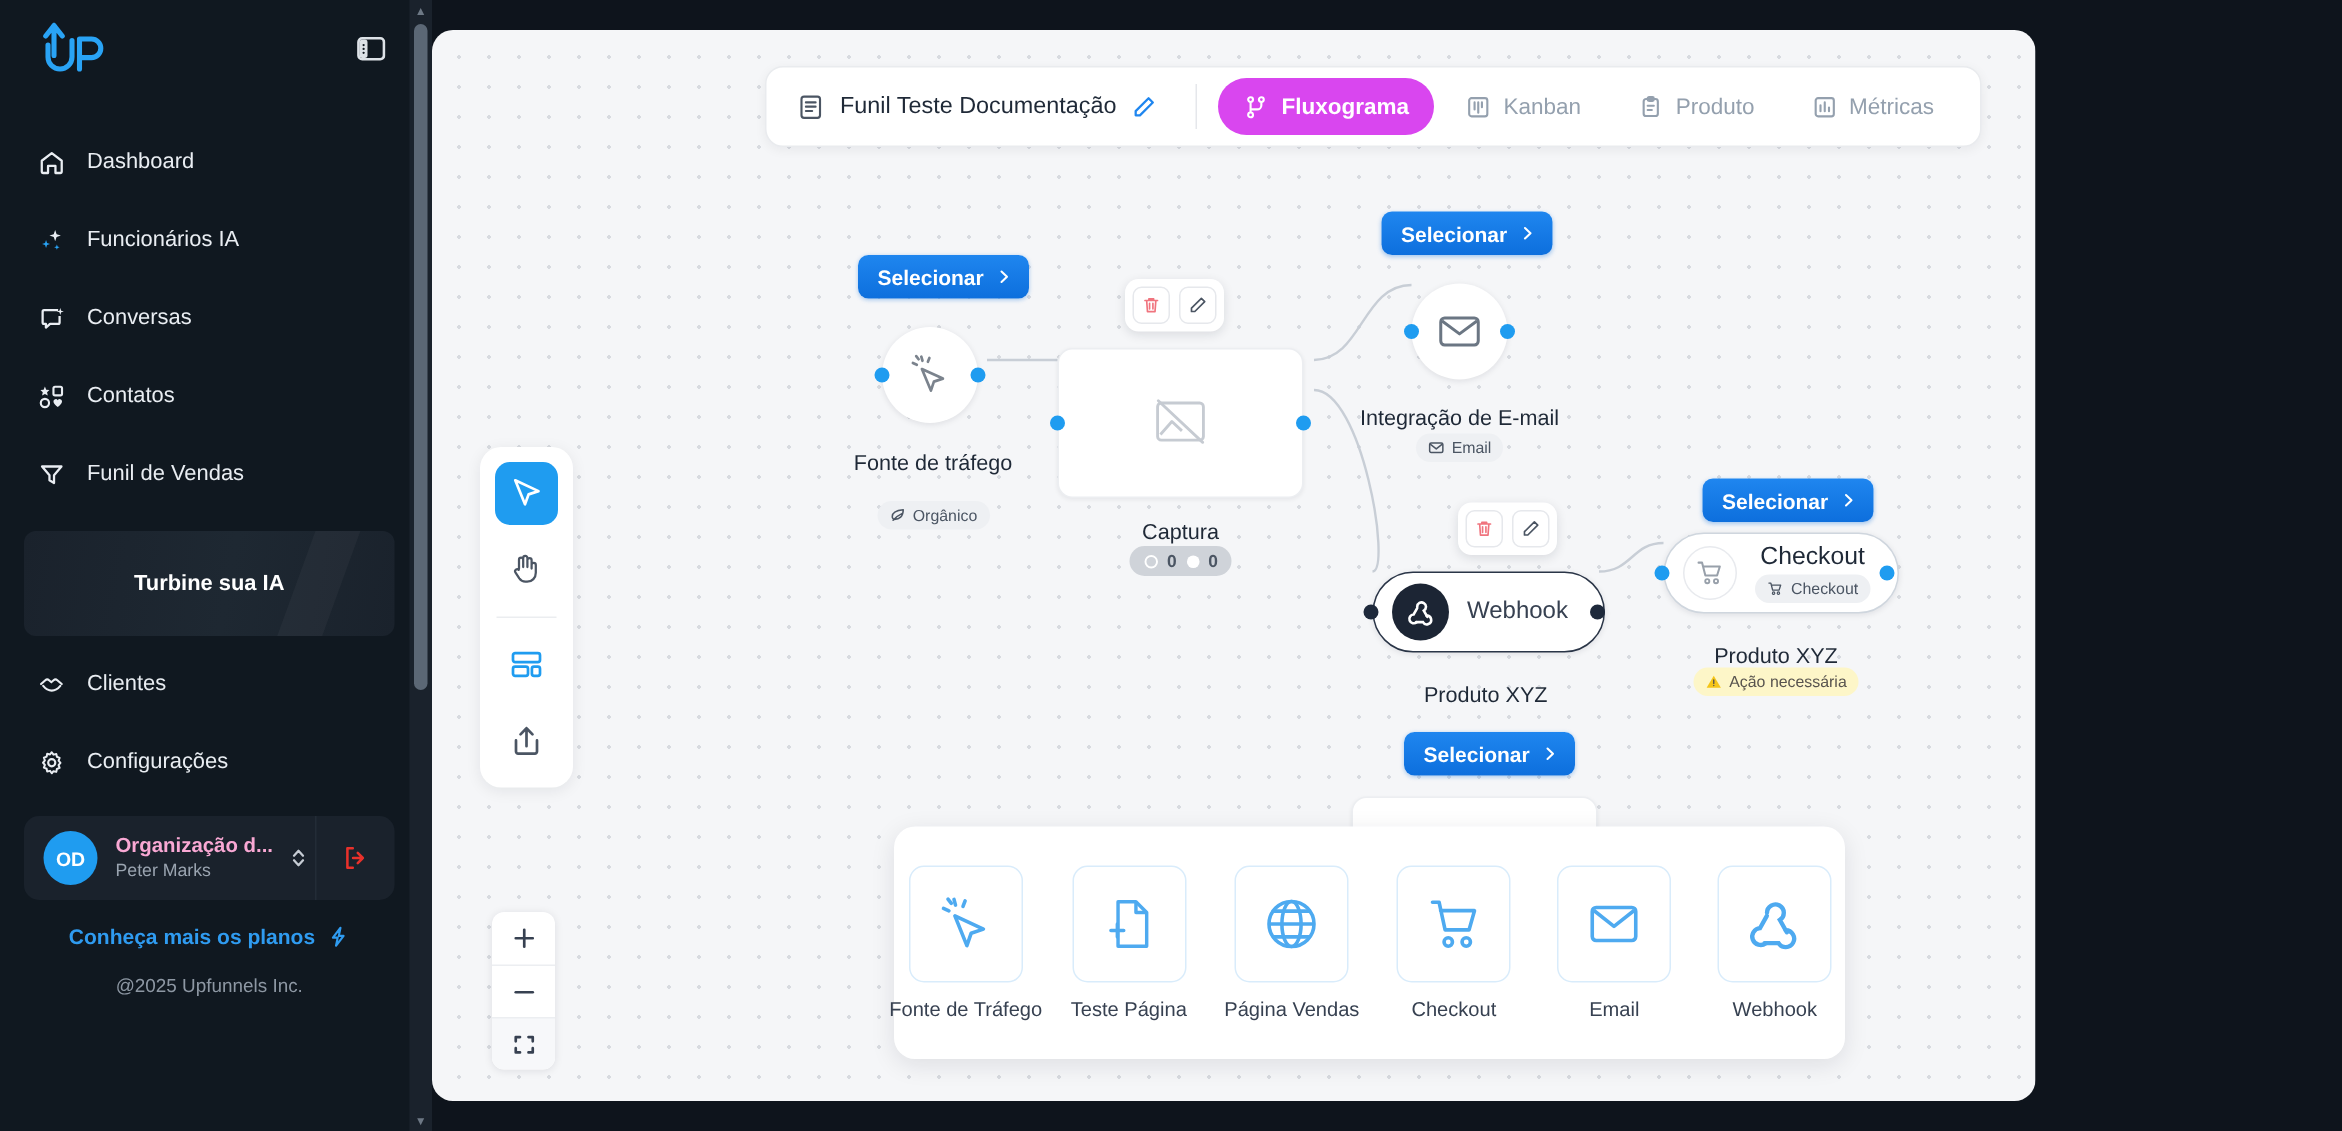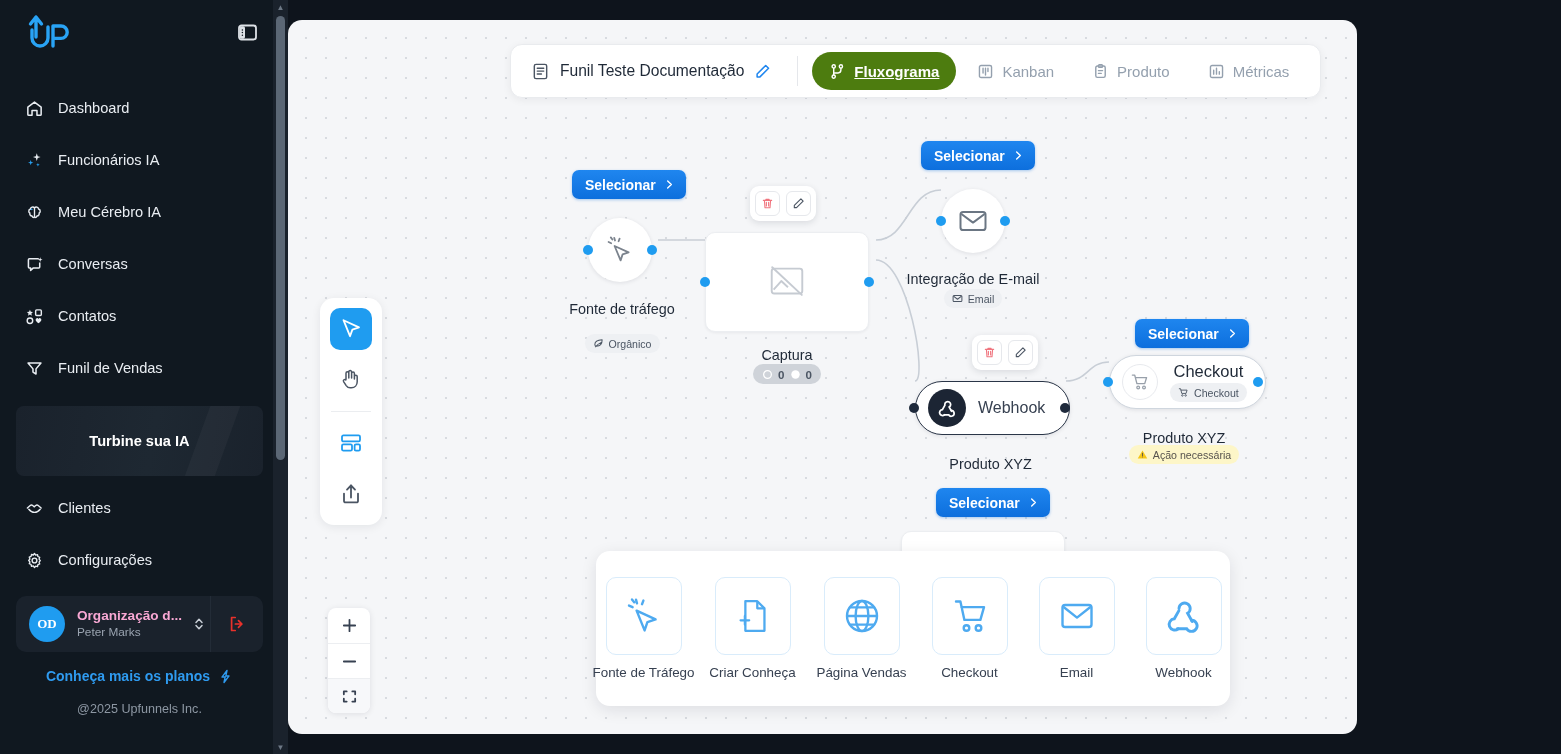--- a/index.html
+++ b/index.html
@@ -48,21 +48,21 @@
 
   .nav-lower { margin-top: 6px; }
 
   .org-card {
     margin: 10px 16px 0 16px; height: 56px; border-radius: 10px;
     background:#1a222c; display:flex; align-items:center; overflow:hidden;
   }
   .avatar {
     width: 36px; height: 36px; border-radius: 50%; background:#1f9cf0;
     color:#fff; font-size: 13px; font-weight:700; display:flex;
-    align-items:center; justify-content:center; margin: 0 12px 0 13px; flex:0 0 36px;font-family:Liberation Serif, serif;
+    align-items:center; justify-content:center; margin: 0 12px 0 13px; flex:0 0 36px;
   }
   .org-names { flex:1; min-width:0; }
   .org-title { color:#f9a8d4; font-size: 13.6px; font-weight:700; line-height:1.25; white-space:nowrap; overflow:hidden;}
   .org-sub { color:#9aa4b0; font-size: 11.8px; line-height:1.3; }
   .org-caret { width: 22px; display:flex; align-items:center; justify-content:center; color:#c6ccd4; }
   .org-sep { width:1px; height:56px; background:#232c37; }
   .logout { width: 52px; display:flex; align-items:center; justify-content:center; cursor:pointer; }
 
   .plans {
     margin-top: 16px; text-align:center; color:#2f9bf0; font-size: 14px;
@@ -107,21 +107,21 @@
   .funnel-title { display:flex; align-items:center; gap: 10px; padding: 0 12px 0 6px; }
   .funnel-title .ttl { font-size: 15.6px; color:#1f2937; }
   .pencil-btn { cursor:pointer; display:flex; }
   .vdiv { width:1px; height: 30px; background:#e5e7eb; margin: 0 10px; }
   .tabs { display:flex; align-items:center; gap: 4px; }
   .tab {
     display:flex; align-items:center; gap: 8px;
     height: 38px; padding: 0 17px; border-radius: 19px;
     font-size: 15px; color:#94a0ae; cursor:pointer; white-space:nowrap;
   }
-  .tab.active { background:#4d7c0f; color:#fff; font-weight: 600; text-decoration: underline; }
+  .tab.active { background:#d946ef; color:#fff; font-weight: 600; }
 
   
   .tool-rail {
     position:absolute; left: 32px; top: 278px;
     width: 62px; background:#fff; border-radius: 14px;
     box-shadow: 0 2px 10px rgba(17,24,39,.08);
     padding: 10px 0; display:flex; flex-direction:column; align-items:center; gap: 8px;
   }
   .tool-btn {
     width: 42px; height: 42px; border-radius: 10px; display:flex;
@@ -252,31 +252,20 @@
       </div>
       <div class="nav-item">
         <span class="ico">
           <svg width="19" height="19" viewBox="0 0 20 20">
             <path d="M12.4 2.4 13.4 5.4 16.4 6.4 13.4 7.4 12.4 10.4 11.4 7.4 8.4 6.4 11.4 5.4Z" fill="#e9edf2"></path>
             <path d="M6 9.5 6.7 11.6 8.8 12.3 6.7 13 6 15.1 5.3 13 3.2 12.3 5.3 11.6Z" fill="#29a3f5"></path>
             <path d="M13.6 12.6 14.1 14 15.5 14.5 14.1 15 13.6 16.4 13.1 15 11.7 14.5 13.1 14Z" fill="#29a3f5"></path>
           </svg>
         </span>
         <span>Funcionários IA</span>
-      </div>
-      <div class="nav-item">
-        <span class="ico">
-          <svg width="19" height="19" viewBox="0 0 20 20">
-            <path d="M10 4.2v11.4" stroke="#e9edf2" stroke-width="1.4"></path>
-            <path d="M10 5.2a2.4 2.4 0 0 0-4.3 1.1A2.3 2.3 0 0 0 4 8.6a2.3 2.3 0 0 0 1.1 2 2.3 2.3 0 0 0 2.2 3 2.4 2.4 0 0 0 2.7 1.5" fill="none" stroke="#e9edf2" stroke-width="1.5"></path>
-            <path d="M10 5.2a2.4 2.4 0 0 1 4.3 1.1A2.3 2.3 0 0 1 16 8.6a2.3 2.3 0 0 1-1.1 2 2.3 2.3 0 0 1-2.2 3 2.4 2.4 0 0 1-2.7 1.5" fill="none" stroke="#e9edf2" stroke-width="1.5"></path>
-            <circle cx="7.1" cy="6.6" r="0.9" fill="#29a3f5"></circle>
-          </svg>
-        </span>
-        <span>Meu Cérebro IA</span>
       </div>
       <div class="nav-item">
         <span class="ico">
           <svg width="19" height="19" viewBox="0 0 20 20">
             <path d="M14.5 4H4.6a1 1 0 0 0-1 1v7.6a1 1 0 0 0 1 1h1.3v2.6l2.9-2.6h5.7a1 1 0 0 0 1-1V8" fill="none" stroke="#e9edf2" stroke-width="1.6" stroke-linejoin="round"></path>
             <path d="M16 2.4 16.6 4.3 18.5 4.9 16.6 5.5 16 7.4 15.4 5.5 13.5 4.9 15.4 4.3Z" fill="#e9edf2"></path>
           </svg>
         </span>
         <span>Conversas</span>
       </div>
@@ -655,21 +644,21 @@
         <div class="pal-label">Fonte de Tráfego</div>
       </div>
       <div class="pal-item">
         <div class="pal-box">
           <svg width="42" height="42" viewBox="0 0 44 44">
             <path d="M14 6.5h12.5L34 14v23.5H14Z" fill="none" stroke="#4eaaf0" stroke-width="2.4" stroke-linejoin="round"></path>
             <path d="M26.5 6.5V14H34" fill="none" stroke="#4eaaf0" stroke-width="2.4" stroke-linejoin="round"></path>
             <path d="M13.5 22v9M9 26.5h9" stroke="#4eaaf0" stroke-width="2.4" stroke-linecap="round"></path>
           </svg>
         </div>
-        <div class="pal-label">Criar Conheça</div>
+        <div class="pal-label">Teste Página</div>
       </div>
       <div class="pal-item">
         <div class="pal-box">
           <svg width="44" height="44" viewBox="0 0 44 44">
             <circle cx="22" cy="22" r="15" fill="none" stroke="#4eaaf0" stroke-width="2.4"></circle>
             <ellipse cx="22" cy="22" rx="6.4" ry="15" fill="none" stroke="#4eaaf0" stroke-width="2.4"></ellipse>
             <path d="M7 22h30M9.4 13.4h25.2M9.4 30.6h25.2" stroke="#4eaaf0" stroke-width="2.4"></path>
           </svg>
         </div>
         <div class="pal-label">Página Vendas</div>

